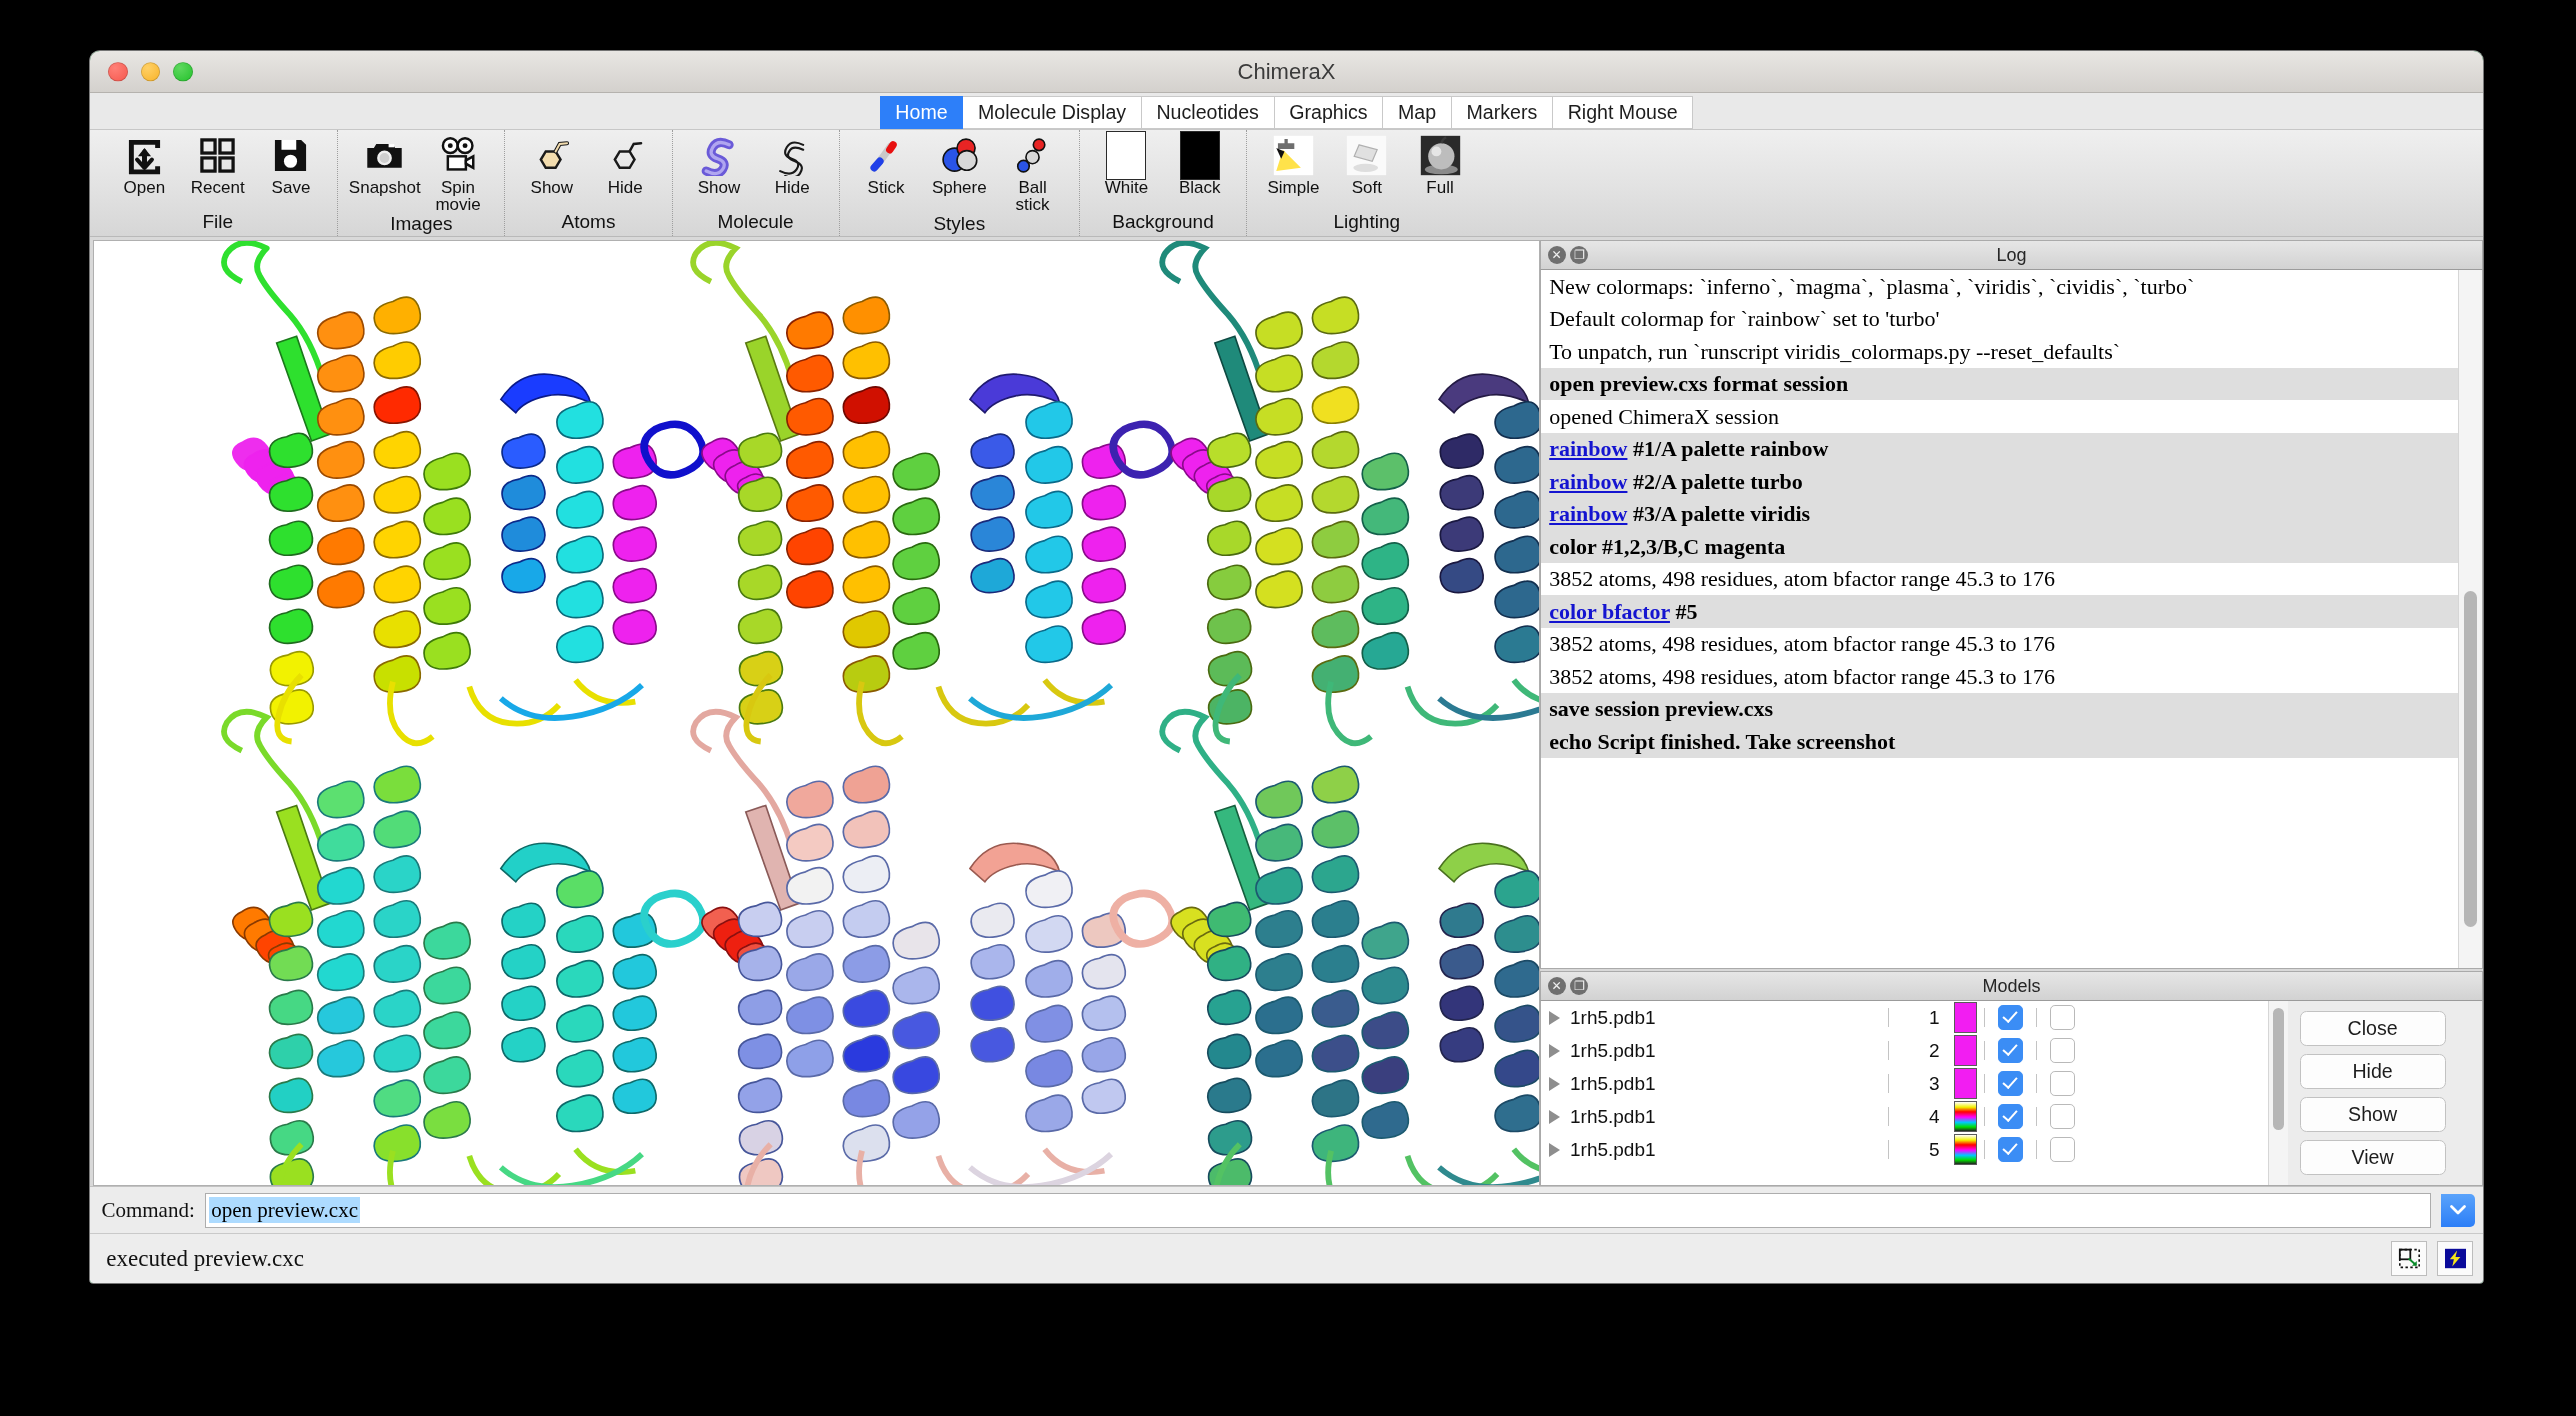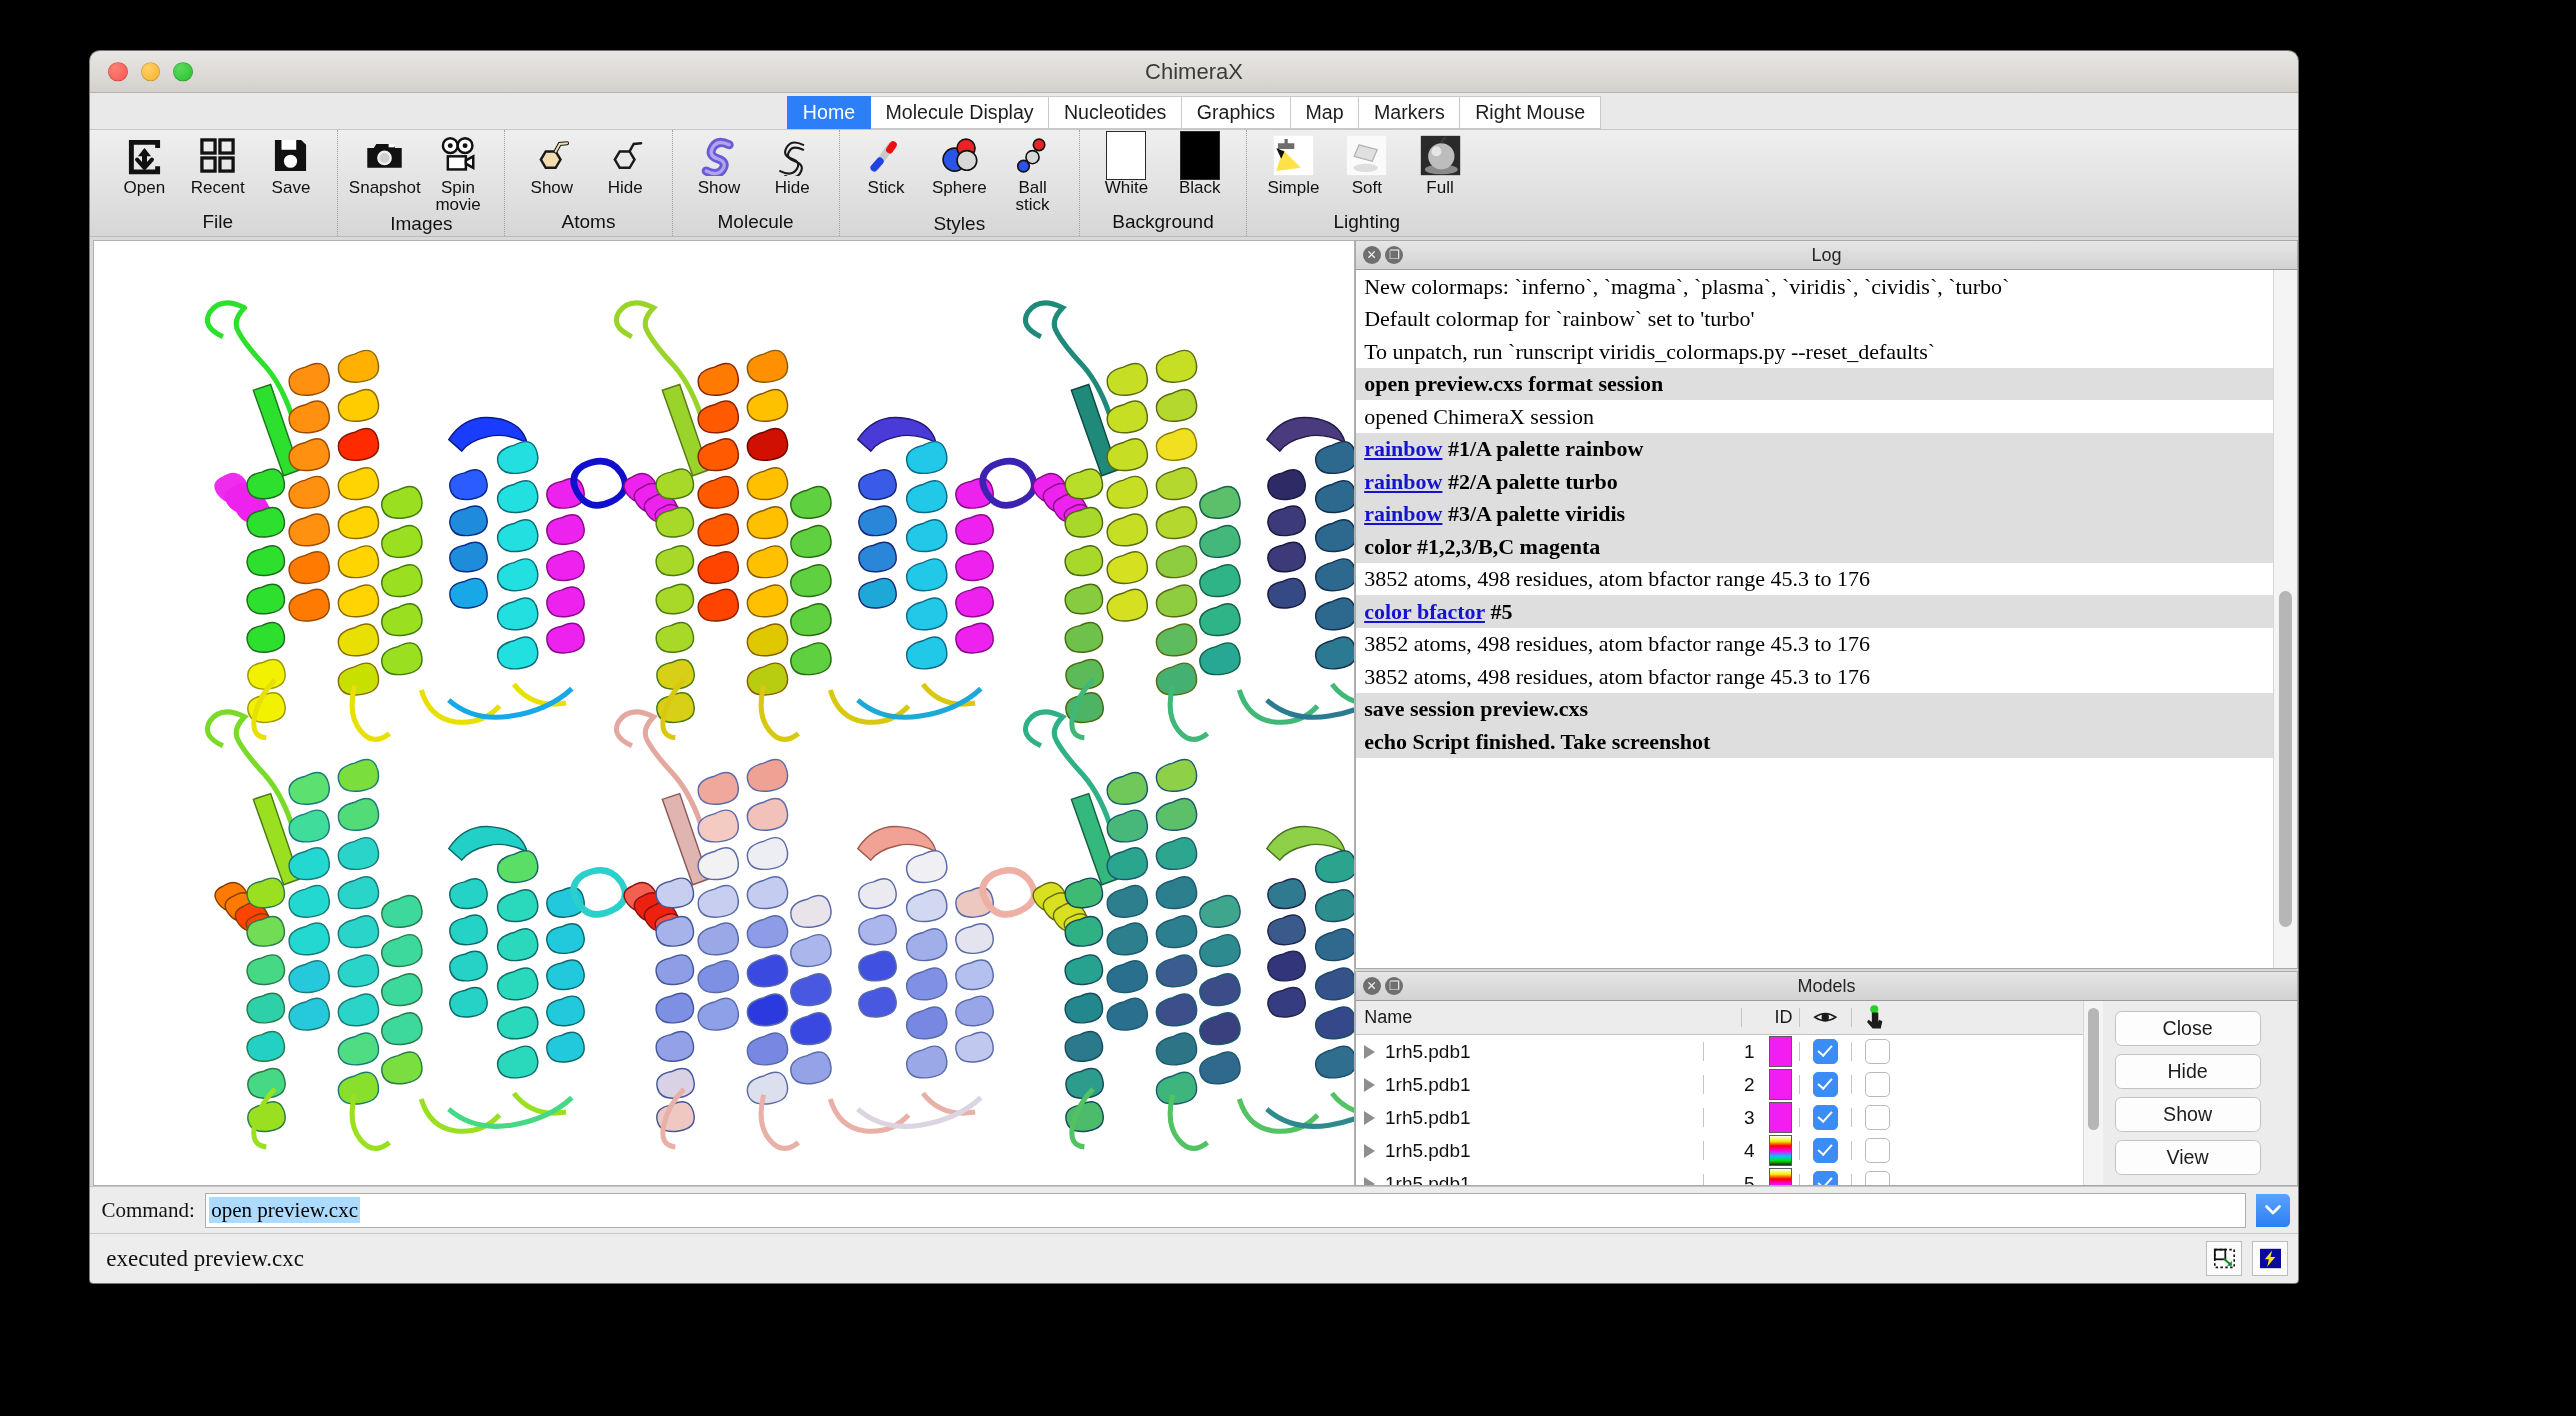--- a/index.html
+++ b/index.html
@@ -1,19 +1,19 @@
 <!DOCTYPE html>
 <html style="font-size:13px"><head>
 <meta charset="utf-8">
 <style>
   html,body{margin:0;padding:0;background:#000;}
   body{width:2576px;height:1417px;font-family:"Liberation Sans",sans-serif;overflow:hidden;}
 
   #app-window{
-    position:absolute; left:90px; top:51px; width:2208px; height:1232px;
+    position:absolute; left:90px; top:51px; width:2393px; height:1232px;
     background:#15803d; border-radius:9.8px 9.8px 3.3px 3.3px;
     box-shadow:0 0 0 0.8px #9a9a9a;
     overflow:hidden; display:flex; flex-direction:column;
   }
 
   
   .titlebar{
     height:41px; flex:0 0 41px; position:relative;
     background:linear-gradient(#e8e6e3,#d4d1cd);
     border-bottom:0.8px solid #b5b2ae;
@@ -913,40 +913,20 @@
       <div class="modelsect">
         <div class="panel-head">
           <div class="pbtns">
             <div class="pbtn">✕</div>
             <div class="pbtn">❐</div>
           </div>
           <div class="panel-title">Models</div>
         </div>
         <div class="modelbody">
           <div class="mtable">
-            <div class="mhead">
-              <div class="c-name">Name</div>
-              <div class="hsep"></div>
-              <div class="c-id">ID</div>
-              <div class="hsep"></div>
-              <div class="c-eye">
-                <svg width="24.5" height="16.3" viewBox="0 0 30 20">
-                  <path d="M2 10 Q15 1 28 10 Q15 19 2 10 Z" fill="none" stroke="#1a1a1a" stroke-width="2"></path>
-                  <circle cx="15" cy="10" r="4.5" fill="#1a1a1a"></circle>
-                </svg>
-              </div>
-              <div class="hsep"></div>
-              <div class="c-sel">
-                <svg width="21" height="24.5" viewBox="0 0 26 30">
-                  <circle cx="9" cy="5" r="5" fill="#22d422"></circle>
-                  <path d="M6 9 l0 12 l-4 -3 l-2 3 l7 8 l10 0 l2 -9 l-4 -2 l-1 3 l0 -12 z" fill="#1c1c1c"></path>
-                </svg>
-              </div>
-              <div class="c-rest"></div>
-            </div>
             <div id="models-host">
                 <div class="mrow">
                   <div class="c-name">
                     <div class="tri"></div>
                     <span>1rh5.pdb1</span>
                   </div>
                   <div class="hsep"></div>
                   <div class="c-id">1</div>
                   <div class="c-col">
                     <div class="colchip" style="background: rgb(242, 29, 242);"></div>

